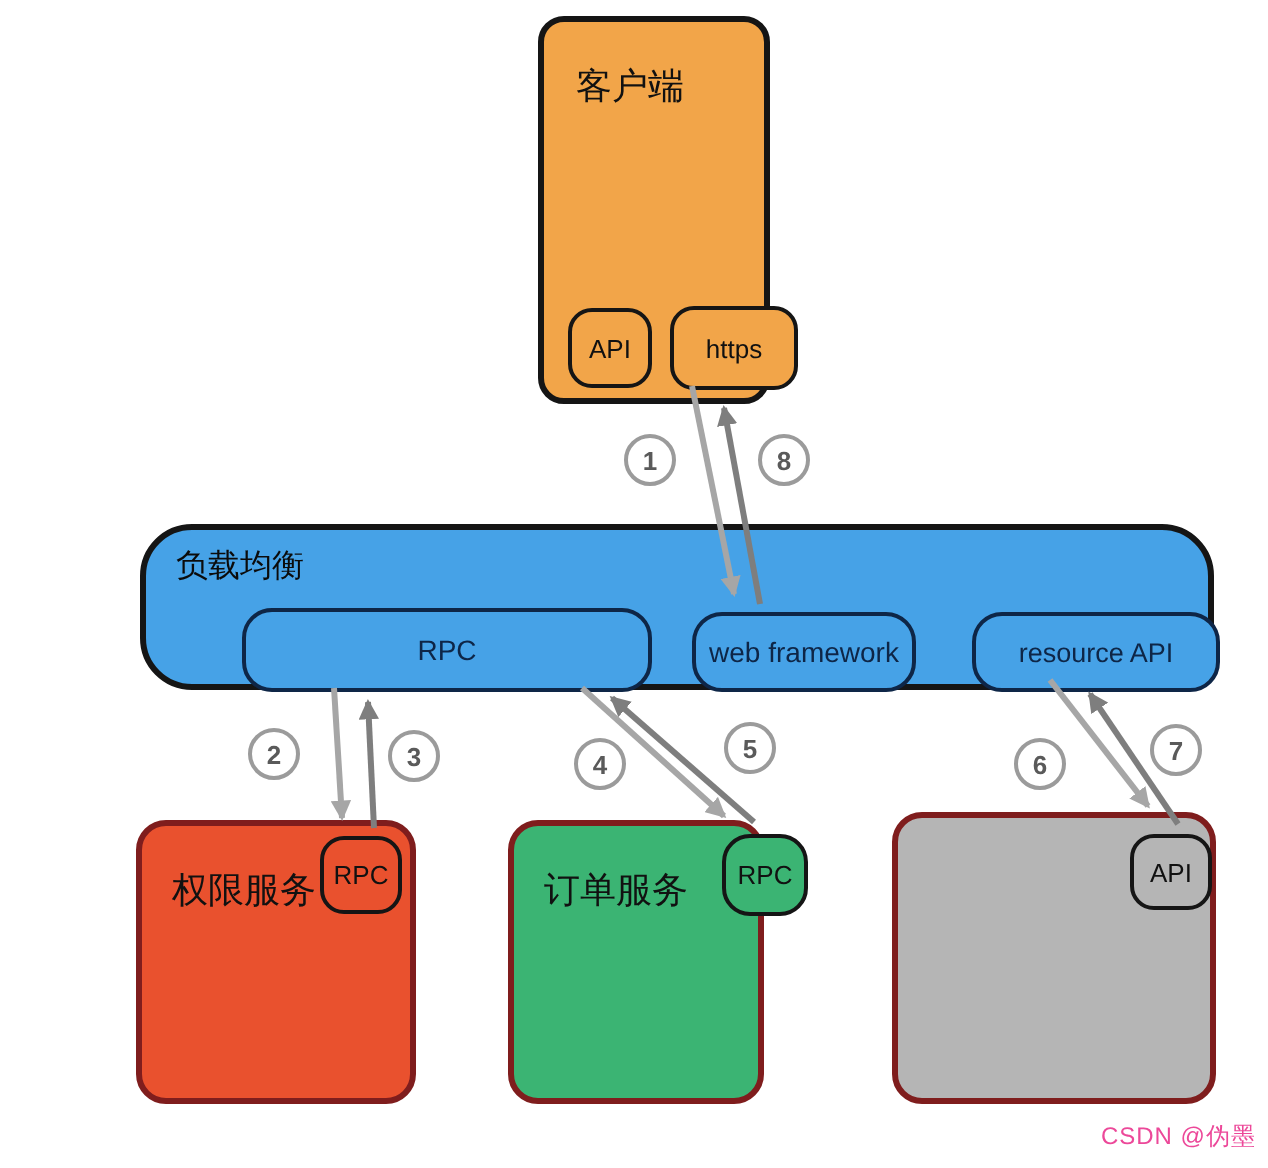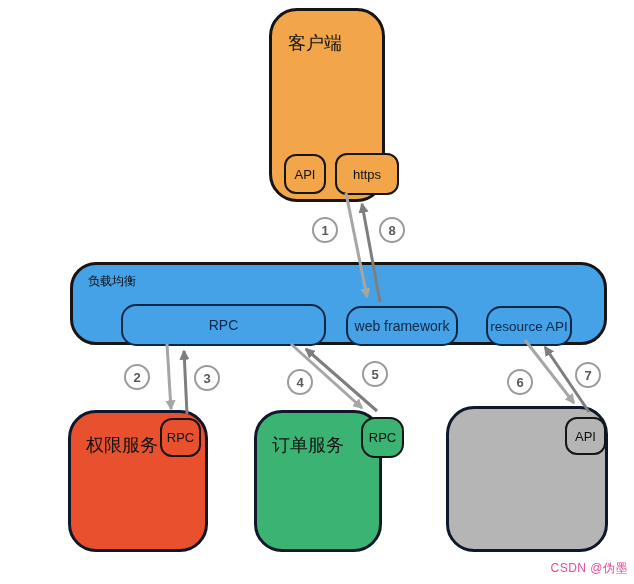--- a/index.html
+++ b/index.html
@@ -1,42 +1,42 @@
 <!DOCTYPE html>
 <html style="--client: #F2A549; --load-balancer: #46A2E7; --service-red: #E9512E; --service-green: #3BB473; --service-gray: #B5B5B5; --arrow-request: #A6A6A6; --arrow-response: #7E7E7E;"><head>
 <meta charset="utf-8">
 <style>
   html,body{margin:0;padding:0;background:#fff;}
   body{font-family:"Liberation Sans","DejaVu Sans",sans-serif;}
   #canvas{position:relative;width:634px;height:584px;background:#ffffff;overflow:hidden;}
 
   .box{position:absolute;box-sizing:border-box;border:3px solid #151515;}
-  .big{border-radius:28px;}
+  .big{border-radius:13px;}
   .port{position:absolute;box-sizing:border-box;border:2.5px solid #151515;border-radius:12px;
         display:flex;align-items:center;justify-content:center;
         font-size:13px;color:#111;text-align:center;}
 
   
   #client{left:269px;top:8px;width:116px;height:194px;background:var(--client,#F2A549);}
   #client .box-label{position:absolute;left:16px;top:20px;font-size:18px;color:#111;}
   #client-port-api{left:12px;top:143px;width:42px;height:40px;background:var(--client,#F2A549);}
   #client-port-https{left:63px;top:142px;width:64px;height:42px;background:var(--client,#F2A549);}
 
   
   #lb{left:70px;top:262px;width:537px;height:83px;background:var(--load-balancer,#46A2E7);border-radius:26px;}
-  #lb .box-label{position:absolute;left:15px;top:8px;font-size:12px;color:#0b0b0b;}
+  #lb .box-label{position:absolute;left:15px;top:8px;font-size:16px;color:#0b0b0b;}
   .lb-comp{position:absolute;box-sizing:border-box;border:2.5px solid #0e2647;border-radius:15px;
            background:var(--load-balancer,#46A2E7);display:flex;align-items:center;justify-content:center;
            font-size:14px;color:#0e2647;}
   #lb-rpc{left:48px;top:39px;width:205px;height:42px;}
   #lb-webfw{left:273px;top:41px;width:112px;height:40px;font-size:14px;}
-  #lb-resapi{left:413px;top:41px;width:86px;height:40px;font-size:13.5px;}
+  #lb-resapi{left:413px;top:41px;width:124px;height:40px;font-size:13.5px;}
 
   
-  .service{position:absolute;box-sizing:border-box;border:3px solid #0f172a;border-radius:28px;}
+  .service{position:absolute;box-sizing:border-box;border:3px solid #7f1d1d;border-radius:15px;}
   .service .box-label{position:absolute;left:15px;top:12px;height:40px;display:flex;align-items:center;
                       font-size:18px;color:#111;}
   #svc-perm{left:68px;top:410px;width:140px;height:142px;background:var(--service-red,#E9512E);}
   #svc-perm .port{left:89px;top:5px;width:41px;height:39px;background:var(--service-red,#E9512E);}
   #svc-order{left:254px;top:410px;width:128px;height:142px;background:var(--service-green,#3BB473);}
   #svc-order .port{left:104px;top:4px;width:43px;height:41px;background:var(--service-green,#3BB473);border-radius:14px;}
   #svc-res{left:446px;top:406px;width:162px;height:146px;background:var(--service-gray,#B5B5B5);}
   #svc-res .port{left:116px;top:8px;width:41px;height:38px;background:var(--service-gray,#B5B5B5);}
 
   

